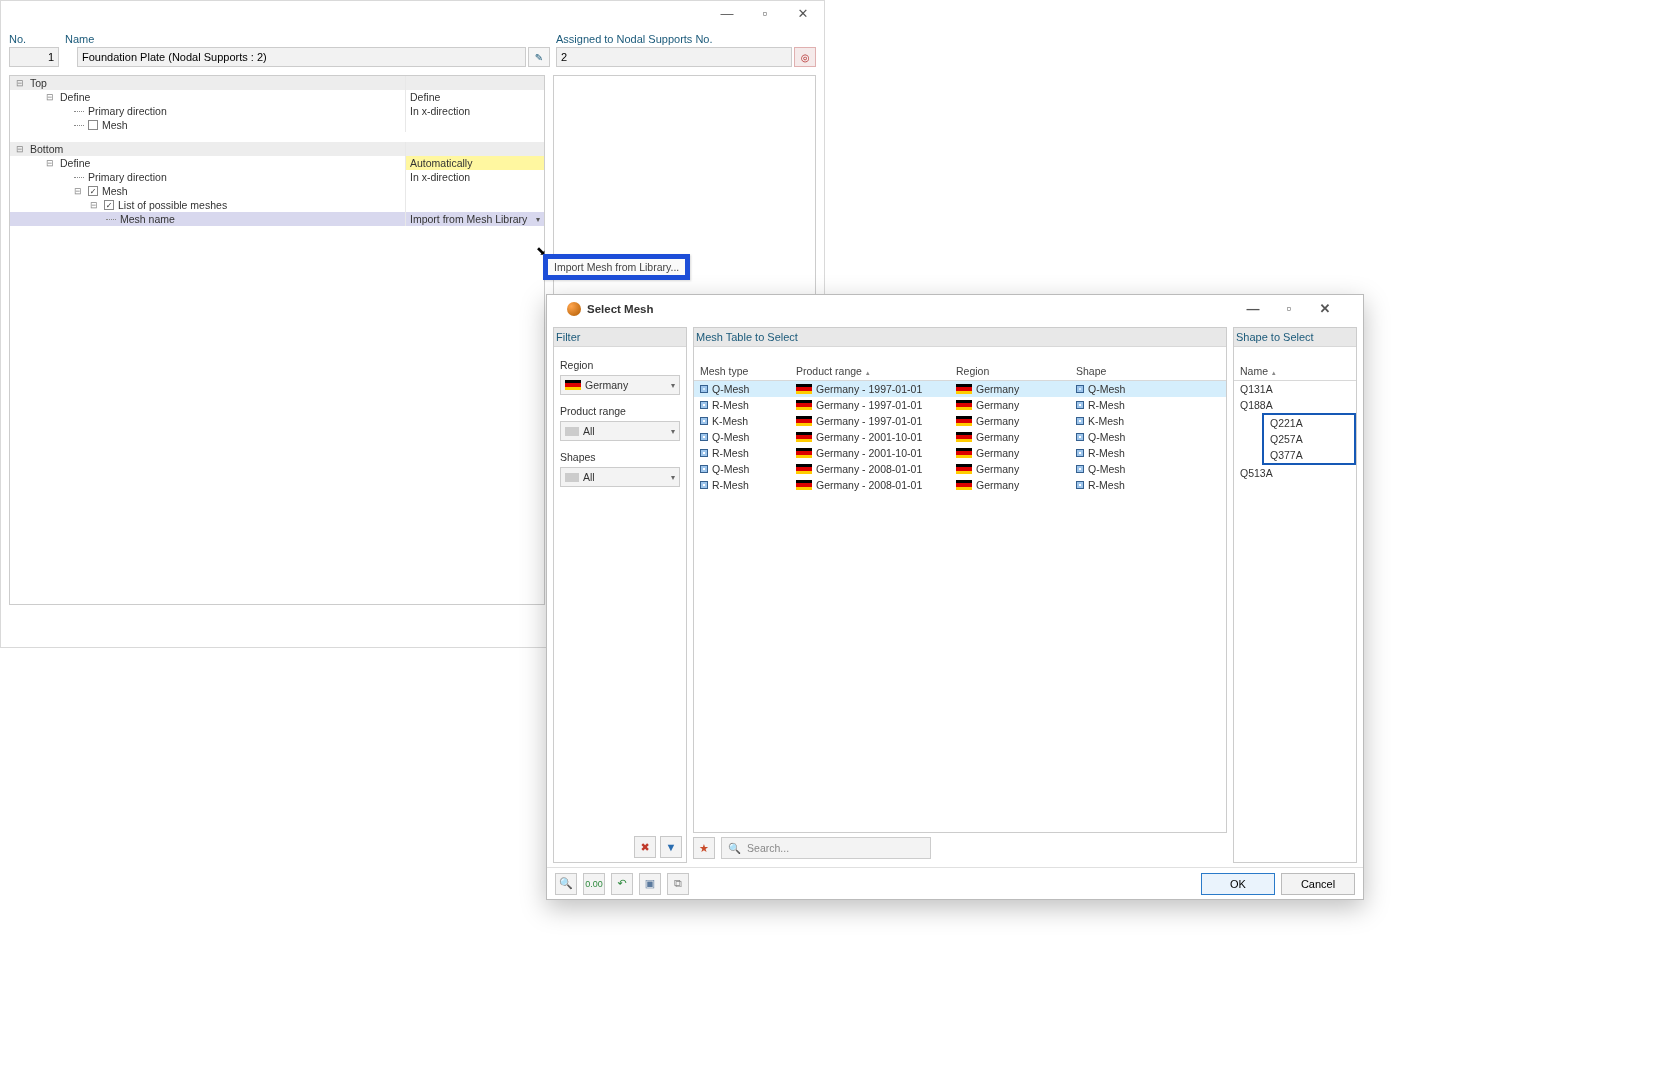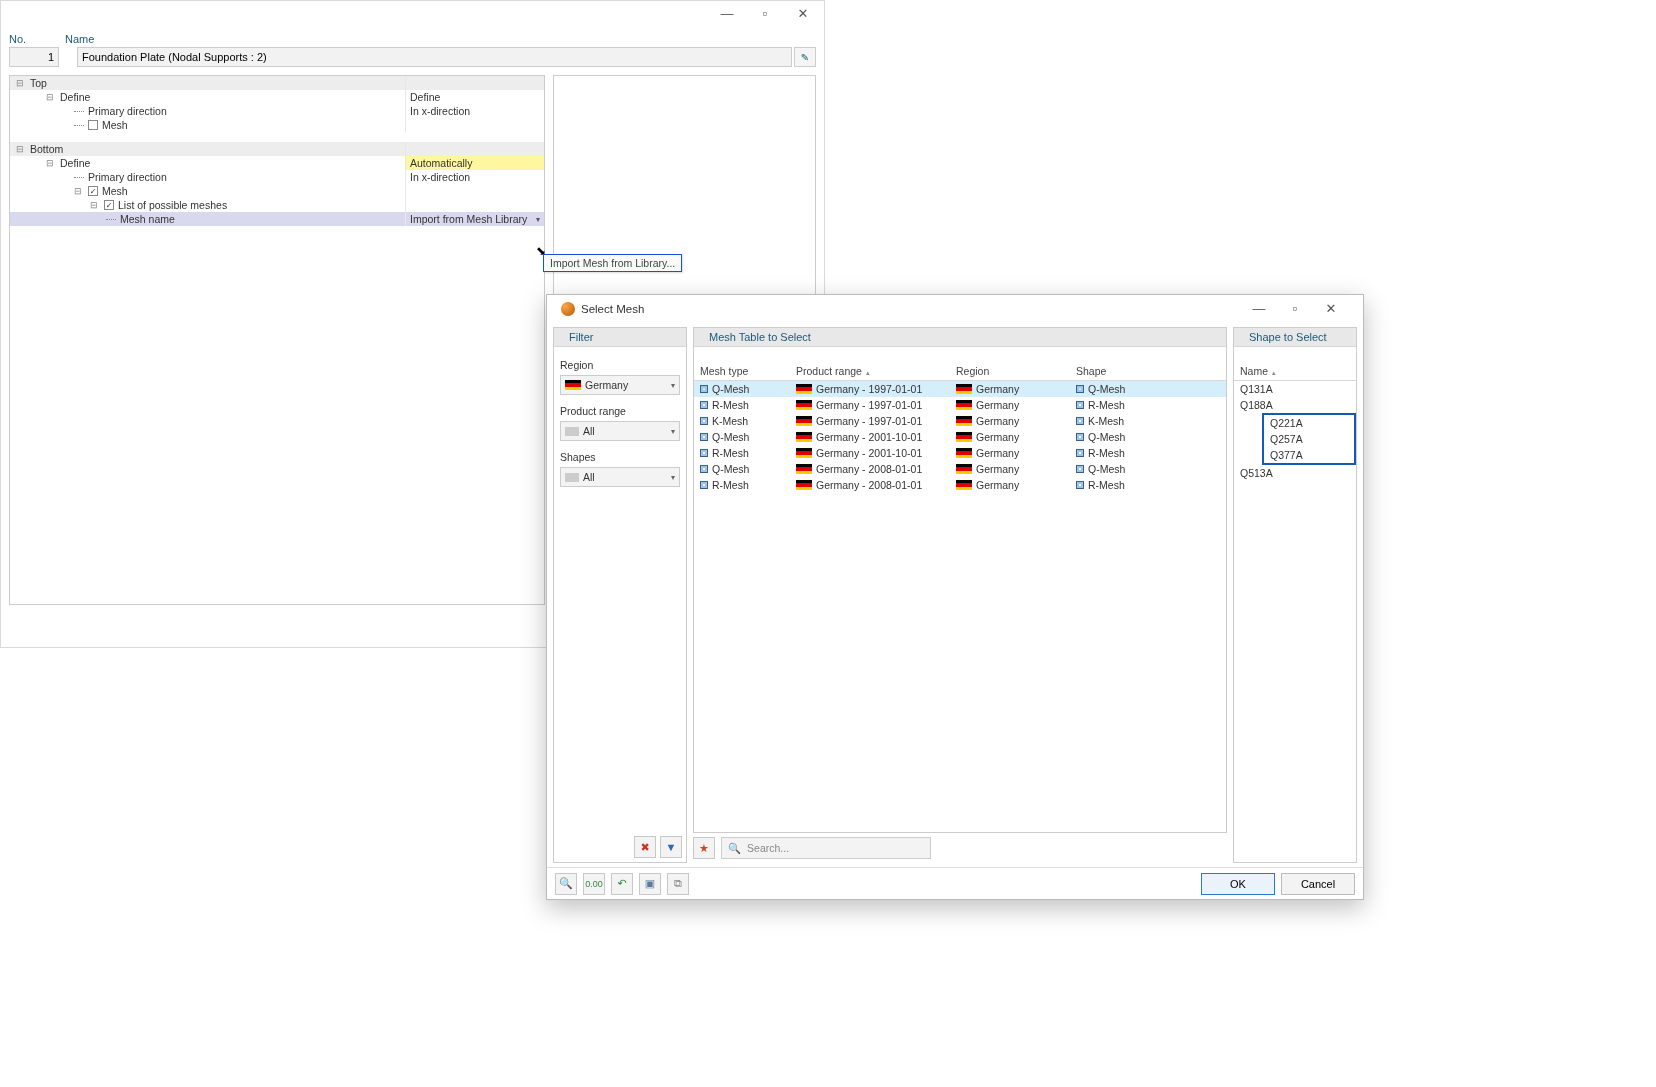--- a/index.html
+++ b/index.html
@@ -43,32 +43,32 @@
   .tree-row.section { background: #ededed; }
   .tree-row .twisty { width: 10px; color: #888; font-size: 9px; margin-right: 4px; }
   .tree-row .chk { width: 10px; height: 10px; border: 1px solid #888; margin-right: 4px; display: inline-flex; align-items: center; justify-content: center; font-size: 8px; }
   .tree-row .chk.checked::after { content: "✓"; }
   .tree-row .dash { width: 10px; border-top: 1px dotted #888; margin-right: 4px; }
   .hl-yellow { background: #fff7a0; }
   .hl-sel { background: #d8d8ee; }
   .dropdown-arrow { margin-left: auto; margin-right: 4px; font-size: 8px; color: #555; }
 
   .cursor { position: absolute; left: 536px; top: 244px; font-size: 12px; color: #000; pointer-events: none; }
-  .tooltip-bubble { position: absolute; left: 543px; top: 254px; background: #fafafa; border: 1px solid #1d4ed8; padding: 2px 6px; font-size: 10.5px; box-shadow: 1px 1px 2px rgba(0,0,0,.15); color: #444; }
+  .tooltip-bubble { position: absolute; left: 543px; top: 254px; background: #fafafa; border: 5px solid #1d4ed8; padding: 2px 6px; font-size: 10.5px; box-shadow: 1px 1px 2px rgba(0,0,0,.15); color: #444; }
 
   
   .dlg { position: absolute; left: 546px; top: 294px; width: 818px; height: 606px; background: #fff; border: 1px solid #bbb; box-shadow: 0 8px 24px rgba(0,0,0,.25); display: flex; flex-direction: column; }
-  .dlg-titlebar { height: 28px; display: flex; align-items: center; padding: 0 14px; }
+  .dlg-titlebar { height: 28px; display: flex; align-items: center; padding: 0 20px; font-weight: bold; }
   .dlg-icon { width: 14px; height: 14px; background: radial-gradient(circle at 30% 30%, #ffa54d, #b05a00); border-radius: 50%; margin-right: 6px; }
   .dlg-title { flex: 1; font-size: 11.5px; }
   .dlg-titlebar .win-btn { width: 36px; height: 24px; text-align: center; line-height: 24px; font-size: 13px; color: #555; }
 
   .dlg-body { flex: 1; display: flex; gap: 6px; padding: 4px 6px; min-height: 0; }
   .panel { border: 1px solid #ccc; display: flex; flex-direction: column; }
-  .panel-hdr { background: #e8e8e8; color: #1b5a7a; font-size: 11px; padding: 3px 15px; border-bottom: 1px solid #d8d8d8; }
+  .panel-hdr { background: #e8e8e8; color: #1b5a7a; font-size: 11px; padding: 3px 2px; border-bottom: 1px solid #d8d8d8; }
   .filter-panel { width: 134px; }
   .filter-body { padding: 6px; display: flex; flex-direction: column; gap: 4px; flex: 1; }
   .filter-lbl { font-size: 10.5px; margin-top: 6px; }
   .combo { height: 20px; border: 1px solid #ccc; background: #f3f3f3; display: flex; align-items: center; padding: 0 4px; font-size: 10.5px; }
   .combo .caret { margin-left: auto; font-size: 8px; color: #666; }
   .flag { width: 16px; height: 10px; background: linear-gradient(180deg,#000 0 33%,#d00 33% 66%,#fc0 66% 100%); margin-right: 4px; display: inline-block; }
   .flag-swatch { width: 14px; height: 9px; background: #ccc; margin-right: 4px; }
 
   .filter-foot { display: flex; justify-content: flex-end; gap: 4px; padding: 4px; }
   .tool-btn { width: 22px; height: 22px; border: 1px solid #c8c8c8; background: #f3f3f3; display: flex; align-items: center; justify-content: center; font-size: 11px; }
@@ -118,20 +118,29 @@
       <div class="inp-row">
         <input class="inp no" value="1" style="">
       </div>
     </div>
     <div class="input-group name">
       <div class="lbl">Name</div>
       <div class="inp-row">
         <input class="inp name" value="Foundation Plate (Nodal Supports : 2)" style="">
         <div class="btn-edit">
             <span>✎</span>
+          </div>
+      </div>
+    </div>
+    <div class="input-group assigned">
+      <div class="lbl">Assigned to Nodal Supports No.</div>
+      <div class="inp-row">
+        <input class="inp assigned" value="2" style="">
+        <div class="btn-pick">
+            <span>◎</span>
           </div>
       </div>
     </div>
   </div>
 
 
   <div class="body-row">
     <div class="tree-panel">
 
       <div class="tree-row section indent0">

